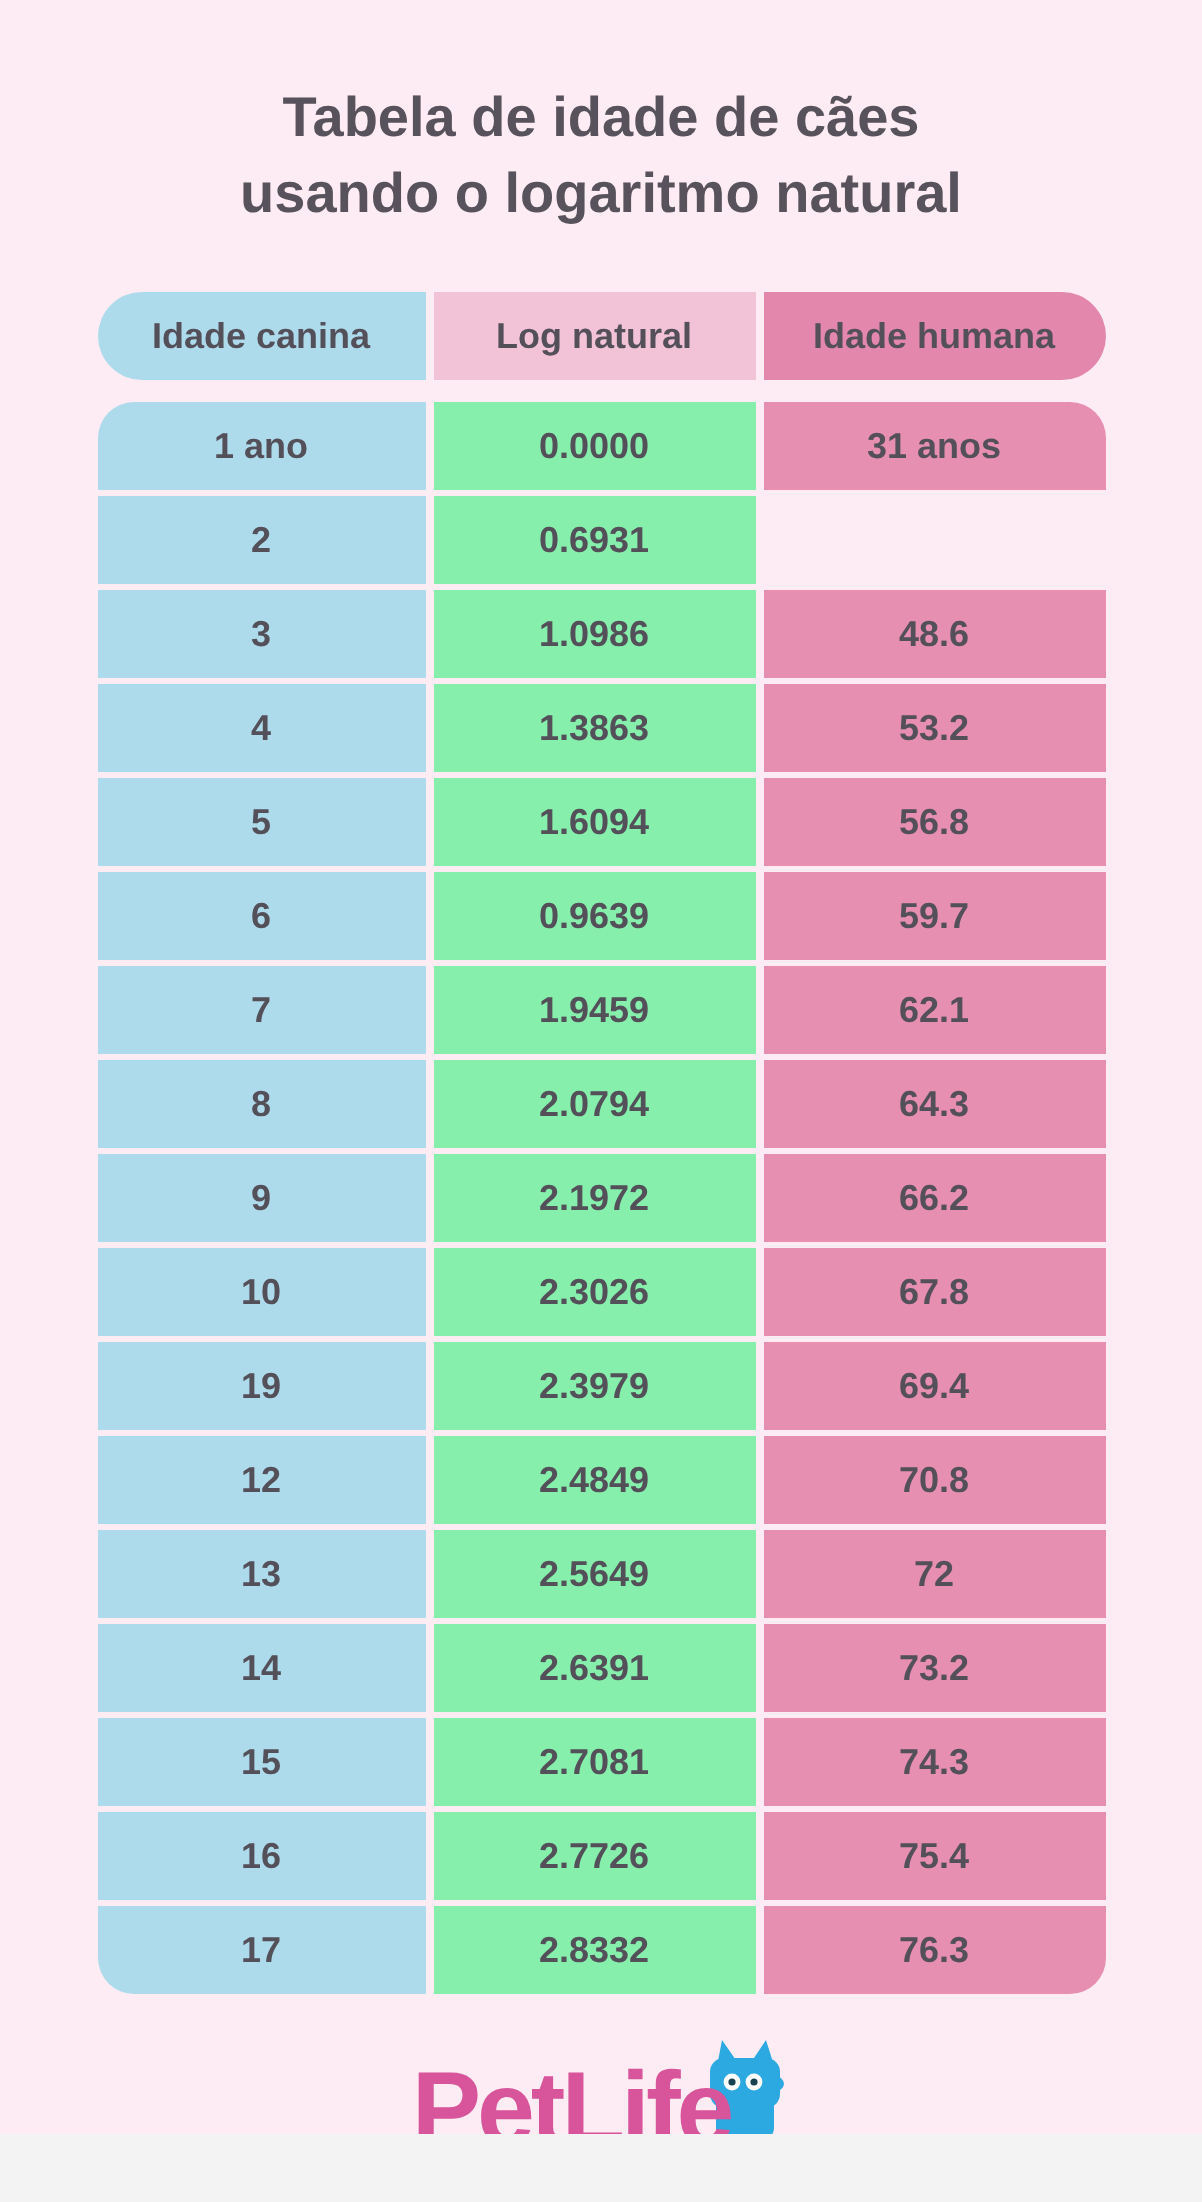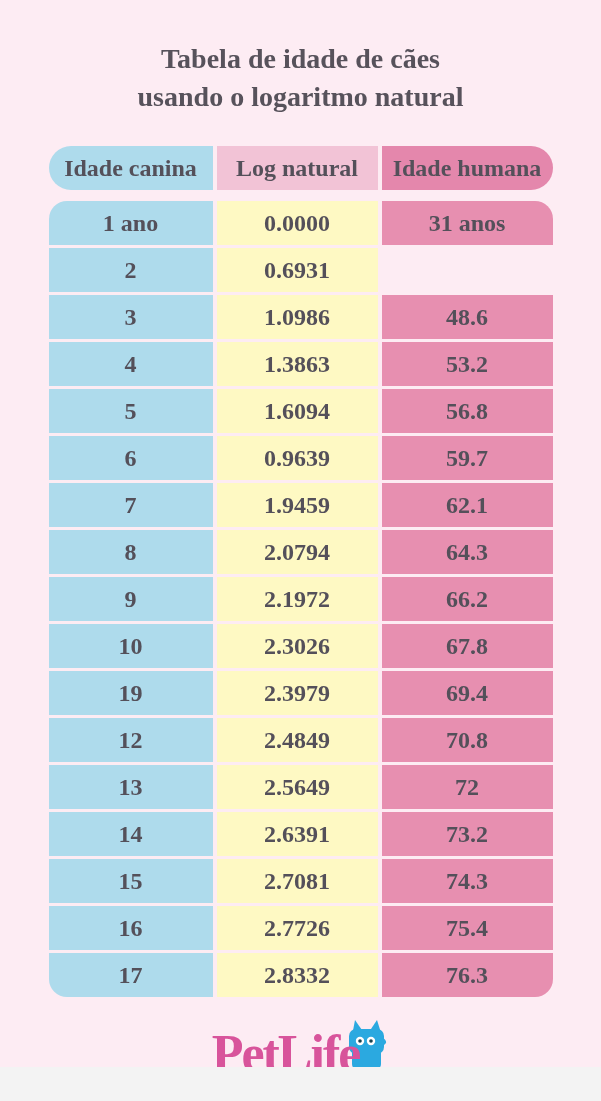--- a/index.html
+++ b/index.html
@@ -1,21 +1,21 @@
 <!DOCTYPE html>
 <html><head>
 <meta charset="utf-8">
 <style>
   * { box-sizing: border-box; margin: 0; padding: 0; }
   html, body { background: #f3f3f3; }
   .page {
     width: 601px;
     height: 1067px;
     background: #fdecf3;
-    font-family: Liberation Serif, serif;
+    font-family: Liberation Sans, sans-serif;
     position: relative;
     overflow: hidden;
     margin: 0 auto;
   }
   .title {
     padding-top: 40px;
     text-align: center;
     font-size: 28px;
     font-weight: bold;
     color: #57525b;
@@ -29,34 +29,34 @@
     display: grid;
     grid-template-columns: 164px 161px 171px;
     column-gap: 4px;
     height: 44px;
   }
   .header-row { margin-bottom: 11px; }
   .cell {
     display: flex;
     align-items: center;
     justify-content: center;
-    font-size: 24px;
+    font-size: 18px;
     font-weight: bold;
     color: #54505a;
   }
   .h0 { background: #aedbec; border-radius: 22px 0 0 22px; }
   .h1 { background: #f2c3d6; }
   .h2 { background: #e487ac; border-radius: 0 22px 22px 0; }
   .table-body {
     display: flex;
     flex-direction: column;
     gap: 3px;
   }
   .c0 { background: #aedbec; }
-  .c1 { background: #fef9c3; }
+  .c1 { background: #86efac; }
   .c2 { background: #e78fb0; }
   .first-row .c0 { border-radius: 18px 0 0 0; }
   .first-row .c2 { border-radius: 0 18px 0 0; }
   .last-row .c0 { border-radius: 0 0 0 18px; }
   .last-row .c2 { border-radius: 0 0 18px 0; }
   .logo {
     margin-top: 22px;
     display: flex;
     justify-content: center;
     align-items: flex-end;

